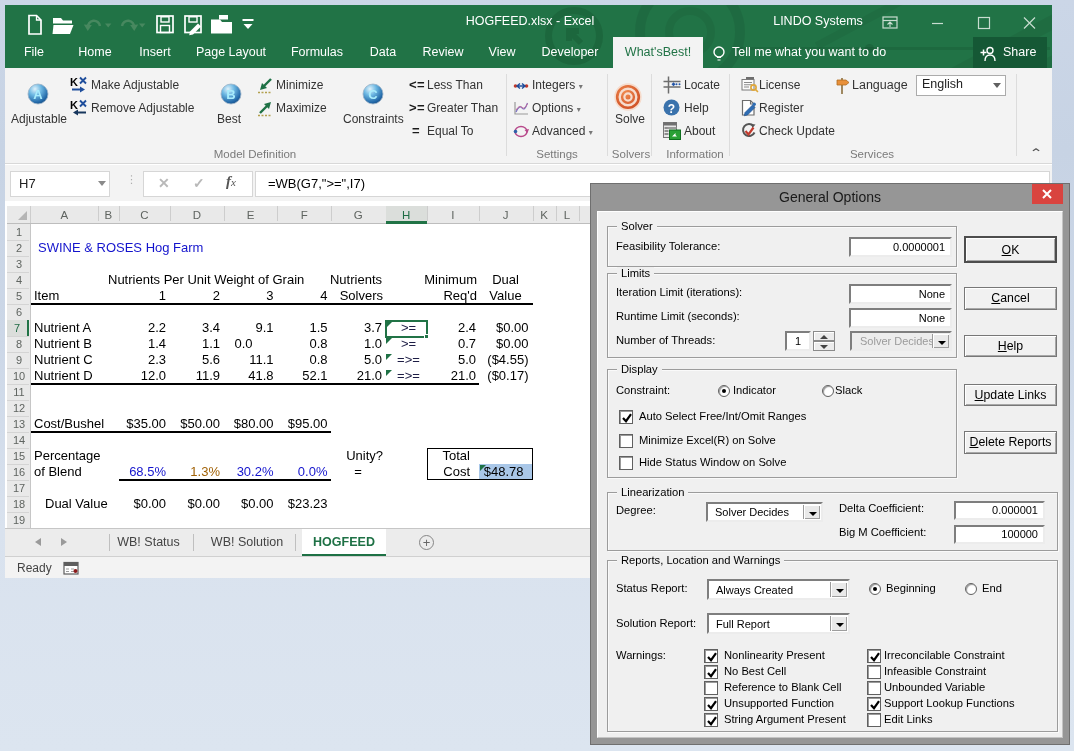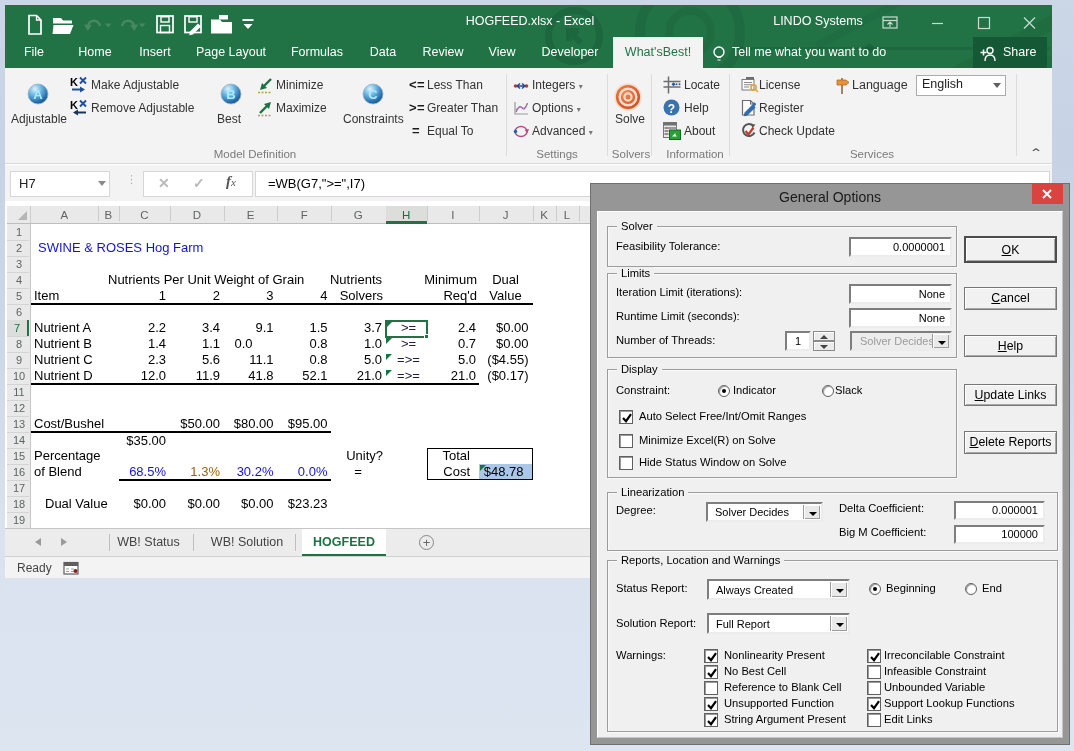--- a/index.html
+++ b/index.html
@@ -428,21 +428,21 @@
 <div class="c r" style="left:208.5px;top:144px;width:60px;">41.8</div>
 <div class="c r" style="left:262.5px;top:144px;width:60px;">52.1</div>
 <div class="c r" style="left:317px;top:144px;width:60px;">21.0</div>
 <div class="c" style="left:385px;top:144px;width:37px;text-align:center;color:#1d1d45">=&gt;=</div>
 <div class="tri" style="left:381px;top:146px"></div>
 <div class="c r" style="left:411px;top:144px;width:60px;">21.0</div>
 <div class="c r" style="left:463.5px;top:144px;width:60px;">($0.17)</div>
 <div class="abs" style="left:380px;top:95.5px;width:43px;height:18.5px;border:2px solid #217346"></div>
 <div class="abs" style="left:419px;top:110.2px;width:5px;height:5px;background:#217346;border:1px solid #fff"></div>
 <div class="c" style="left:29px;top:192px;">Cost/Bushel</div>
-<div class="c r" style="left:101px;top:192px;width:60px;margin-top:17px;">$35.00</div>
+<div class="c r" style="left:101px;top:192px;width:60px;">$35.00</div>
 <div class="c r" style="left:155px;top:192px;width:60px;">$50.00</div>
 <div class="c r" style="left:208.5px;top:192px;width:60px;">$80.00</div>
 <div class="c r" style="left:262.5px;top:192px;width:60px;">$95.00</div>
 <div class="c" style="left:29px;top:224px;">Percentage</div>
 <div class="c r" style="left:318px;top:224px;width:60px;">Unity?</div>
 <div class="c r" style="left:405px;top:224px;width:60px;">Total</div>
 <div class="c" style="left:29px;top:240px;">of Blend</div>
 <div class="c r" style="left:101px;top:240px;width:60px;color:#1414cd">68.5%</div>
 <div class="c r" style="left:155px;top:240px;width:60px;color:#a16207">1.3%</div>
 <div class="c r" style="left:208.5px;top:240px;width:60px;color:#1414cd">30.2%</div>

